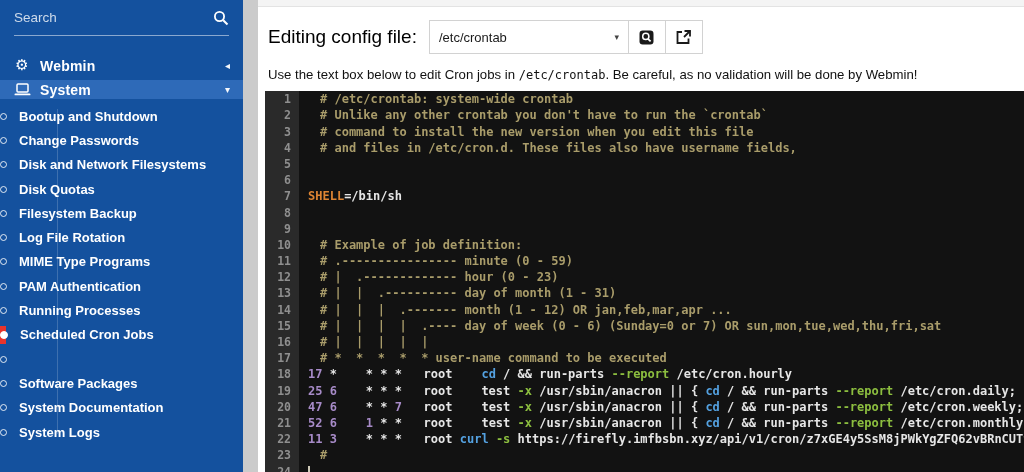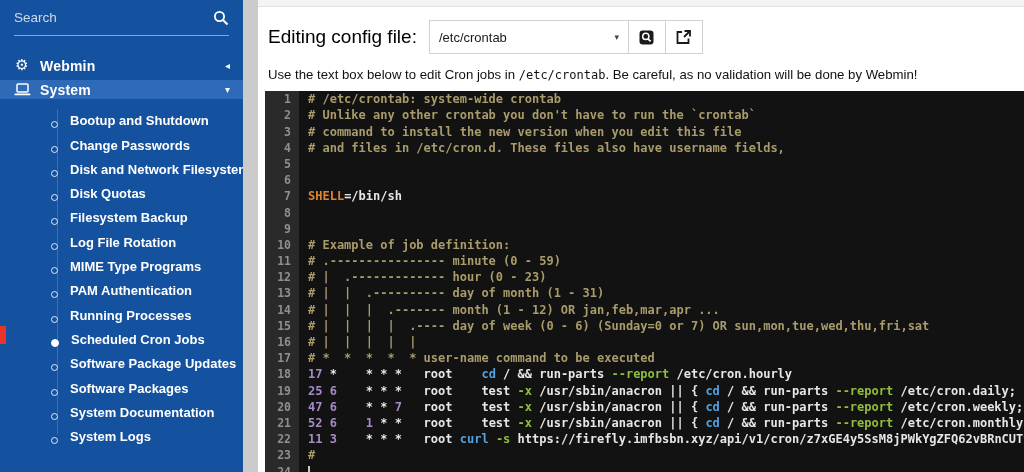--- a/index.html
+++ b/index.html
@@ -22,22 +22,22 @@
   .section-row.active { background:var(--sidebar-active-bg,#2e6ab8); height:19px; }
   .section-icon { width:18px; display:flex; justify-content:center; margin-right:9px; }
   .gear-glyph { font-family:"DejaVu Sans", sans-serif; font-size:15px; line-height:1; }
   .section-label { font-size:14px; font-weight:700; letter-spacing:.2px; }
   .section-chevron { margin-left:auto; font-family:"DejaVu Sans", sans-serif; font-size:10px;
                      color:rgba(255,255,255,.95); }
 
   .submenu { position:relative; padding-top:5px; }
   .submenu::before { content:""; position:absolute; left:57px; top:10px; bottom:10px;
                      width:1px; background:rgba(255,255,255,.18); }
-  .sub-item { position:relative; display:flex; align-items:flex-end; height:24.3px;
-              padding-left:51px; cursor:pointer; }
+  .sub-item { position:relative; display:flex; align-items:center; height:24.3px;
+              cursor:pointer; }
   .bullet { width:7px; height:7px; border-radius:50%; border:1px solid rgba(255,255,255,.85);
             flex:0 0 7px; background:transparent; position:relative; z-index:1; }
   .sub-item.active .bullet { background:#fff; border-color:#fff; width:8px; height:8px; flex-basis:8px; }
   .sub-label { margin-left:12px; font-size:13px; font-weight:700; color:#fff; white-space:nowrap; }
   .sub-item.active::before { content:""; position:absolute; left:0; top:3px; width:6px; height:18px;
                              background:var(--active-indicator,#e8342c); }
 
   
   .scroll-strip { width:15px; flex:0 0 15px; background:#cbcbcb; }
 
@@ -60,21 +60,21 @@
   
   .editor { margin:9px 0 0 7px; flex:1 1 auto; background:var(--editor-bg,#121212);
             font-family:"DejaVu Sans Mono", monospace; font-size:12px; font-weight:600;
             overflow:hidden; display:flex; flex-direction:column; }
   .ed-row { display:flex; height:16.2px; line-height:16.2px; }
   .gut { width:34px; flex:0 0 34px; background:var(--editor-gutter-bg,#2a2a2a); color:#8f8f8f;
          text-align:right; padding-right:8px; font-size:11.5px; font-weight:700; }
   .code { white-space:pre; padding-left:9px; color:var(--syntax-plain,#e6e6e6); }
   .ed-fill { flex:1 1 auto; display:flex; }
   .ed-fill .gut { height:100%; }
-  .tk-c { color:var(--syntax-comment,#a99c6a); }
+  .tk-c { color:var(--syntax-comment,#a99c6a);margin-left:12px; }
   .tk-v { color:var(--syntax-variable,#de8533); }
   .tk-p { color:var(--syntax-number,#a78bc8); }
   .tk-b { color:var(--syntax-command,#54a1e0); }
   .tk-g { color:var(--syntax-flag,#8cbe3f); }
   .tk-w { color:var(--syntax-plain,#e6e6e6); }
   .cursor { display:inline-block; width:2px; height:13px; background:#cfcab8; vertical-align:middle; }
 </style>
 </head>
 <body>
 
@@ -143,21 +143,20 @@
           <div class="sub-item">
             <span class="bullet"></span>
             <span class="sub-label">Running Processes</span>
           </div>
           <div class="sub-item active">
             <span class="bullet"></span>
             <span class="sub-label">Scheduled Cron Jobs</span>
           </div>
           <div class="sub-item">
             <span class="bullet"></span>
-            <span class="sub-label">Software Package Updates</span>
           </div>
           <div class="sub-item">
             <span class="bullet"></span>
             <span class="sub-label">Software Packages</span>
           </div>
           <div class="sub-item">
             <span class="bullet"></span>
             <span class="sub-label">System Documentation</span>
           </div>
           <div class="sub-item">

